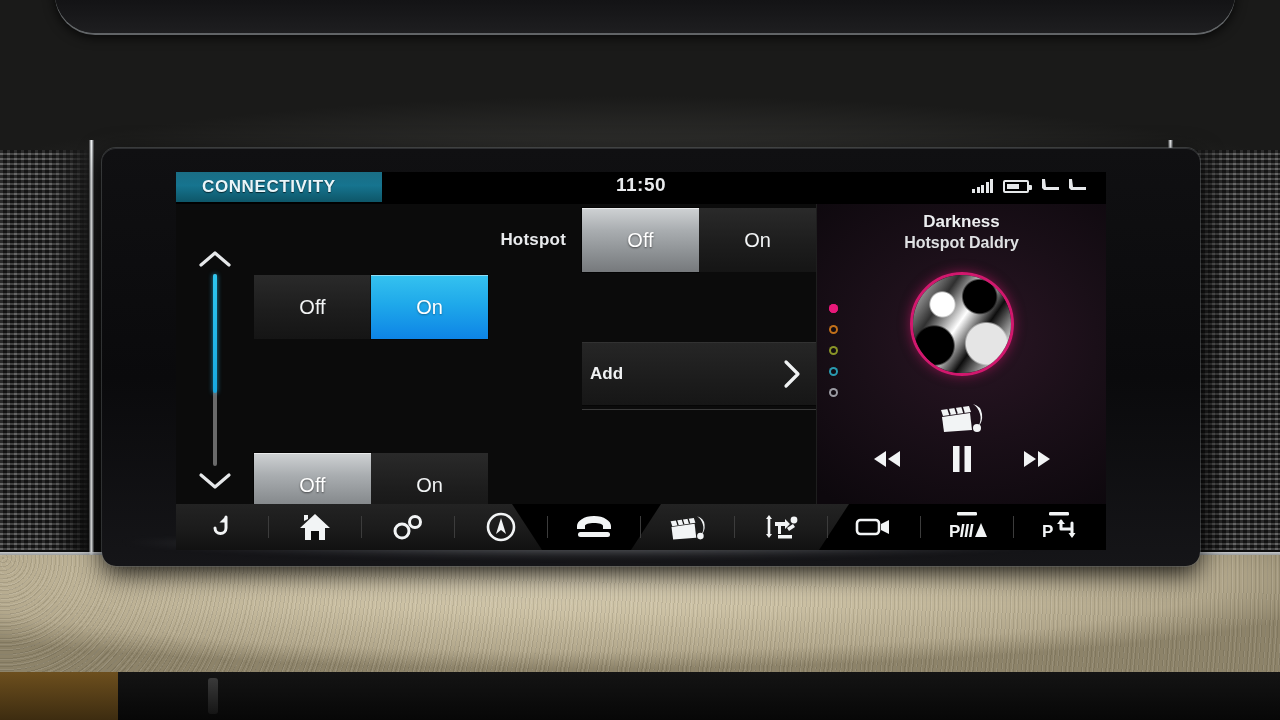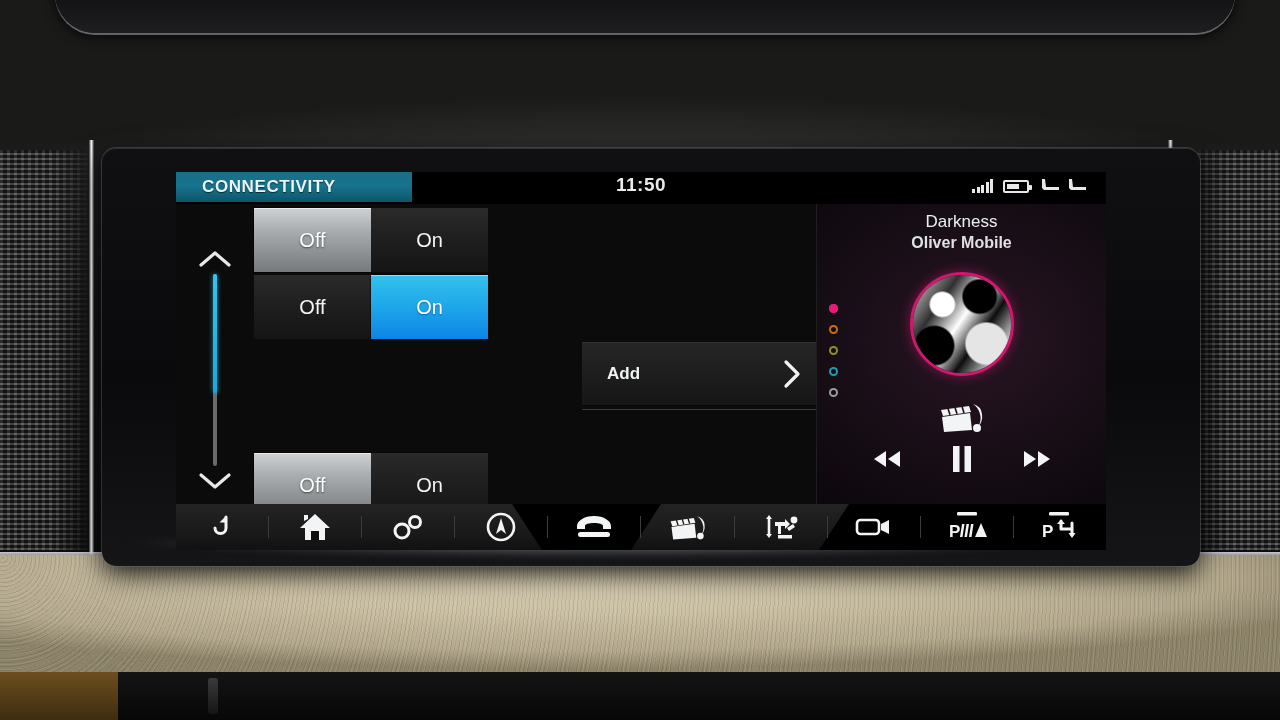--- a/index.html
+++ b/index.html
@@ -91,21 +91,21 @@
     filter:blur(3px);
   }
   .screen {
     position:absolute; left:176px; top:172px; width:930px; height:378px;
     background:#0a0a0a; overflow:hidden;
   }
 
   
   .statusbar { position:relative; height:32px; background:#000; }
   .tab-title {
-    position:absolute; left:0; top:0; width:236px; height:30px;
+    position:absolute; left:0; top:0; width:206px; height:30px;
     background:linear-gradient(180deg,#1a6e85 0%,#16748f 45%,#0e5668 100%);
     color:#eaf6fa; font-size:17px; font-weight:bold; letter-spacing:.6px;
     display:flex; align-items:center; padding-left:26px;
     text-shadow:0 1px 1px rgba(0,0,0,.6);
   }
   .clock {
     position:absolute; left:0; right:0; top:2px; text-align:center;
     color:#e8eaec; font-size:19px; font-weight:bold; letter-spacing:.5px;
   }
   .status-icons { position:absolute; right:18px; top:6px; display:flex; align-items:flex-end; gap:10px; }
@@ -144,31 +144,31 @@
     color:#ffffff; text-shadow:0 1px 2px rgba(0,0,0,.55);
     box-shadow:inset 0 1px 0 rgba(255,255,255,.55), 0 0 0 1px rgba(0,0,0,.55);
   }
   .seg.sel-blue {
     background:linear-gradient(180deg,#35c2ef 0%,#1fa9ea 45%,#0d84e6 100%);
     color:#ffffff; text-shadow:0 1px 2px rgba(0,0,0,.35);
     box-shadow:inset 0 1px 0 rgba(255,255,255,.45), 0 0 0 1px rgba(0,0,0,.45);
   }
   .row.action .toggle { width:234px; display:block; position:relative;
     background:linear-gradient(180deg,#262626 0%,#1c1c1c 60%,#161616 100%); }
-  .action-label { position:absolute; left:25px; top:50%; transform:translateY(-50%);
+  .action-label { position:absolute; left:8px; top:50%; transform:translateY(-50%);
     color:#f0f2f3; font-size:17px; font-weight:bold; }
   .action-chev { position:absolute; right:14px; top:50%; transform:translateY(-50%); }
   .divider { height:1px; background:#3a3a3a; margin:0 0 0 0; }
   .row-gap { height:40px; }
 
   
   .media { width:290px; position:relative;
     background:radial-gradient(ellipse 240px 200px at 55% 45%, #2a1524 0%, #1a0f18 50%, #0d080d 100%);
     border-left:1px solid #1e1e1e; }
-  .media-title { text-align:center; padding-top:8px; color:#eceef0; font-size:17px; font-weight:normal; }
+  .media-title { text-align:center; padding-top:8px; color:#eceef0; font-size:17px; font-weight:bold; }
   .media-artist { text-align:center; color:#dfe1e3; font-size:16px; font-weight:bold; margin-top:2px; }
   .art-wrap { position:absolute; left:50%; top:68px; transform:translateX(-50%);
     width:104px; height:104px; border-radius:50%;
     border:3px solid #d2186e; overflow:hidden;
     box-shadow:0 0 12px rgba(210,24,110,.55); }
   .art { width:100%; height:100%;
     background:
       radial-gradient(circle at 30% 30%, #f4f4f4 0 12%, transparent 14%),
       radial-gradient(circle at 68% 22%, #111 0 16%, transparent 18%),
       radial-gradient(circle at 22% 72%, #0c0c0c 0 18%, transparent 20%),
@@ -258,20 +258,21 @@
           <div class="sc-fill" id="scFill" style="height: 62%;"></div>
         </div>
         <svg class="sc-arrow down" viewBox="0 0 34 18">
           <path d="M3 3 L17 15 L31 3" fill="none" stroke="#e6e8ea" stroke-width="3.2" stroke-linecap="round" stroke-linejoin="round"></path>
         </svg>
       </div>
 
       <div class="list">
 
         <div class="row">
+          <div class="row-label">Hotspot</div>
           <div class="toggle">
             <div class="seg sel-gray">Off</div>
             <div class="seg off-state">On</div>
           </div>
         </div>
 
         <div class="row">
           <div class="toggle">
             <div class="seg off-state">Off</div>
             <div class="seg sel-blue">On</div>
@@ -301,21 +302,21 @@
           <div class="toggle">
             <div class="seg sel-gray">Off</div>
             <div class="seg off-state">On</div>
           </div>
         </div>
 
       </div>
 
       <div class="media">
         <div class="media-title">Darkness</div>
-        <div class="media-artist">Oliver Mobile</div>
+        <div class="media-artist">Hotspot Daldry</div>
 
         <div class="art-wrap">
           <div class="art"></div>
         </div>
 
         <div class="dots" id="presetDots">
             <span class="dot" style="background: rgb(232, 25, 122); box-shadow: rgb(232, 25, 122) 0px 0px 0px 2px inset;"></span>
             <span class="dot" style="background: rgb(18, 12, 18); box-shadow: rgb(194, 112, 26) 0px 0px 0px 2px inset;"></span>
             <span class="dot" style="background: rgb(18, 12, 18); box-shadow: rgb(138, 148, 40) 0px 0px 0px 2px inset;"></span>
             <span class="dot" style="background: rgb(18, 12, 18); box-shadow: rgb(42, 154, 176) 0px 0px 0px 2px inset;"></span>

